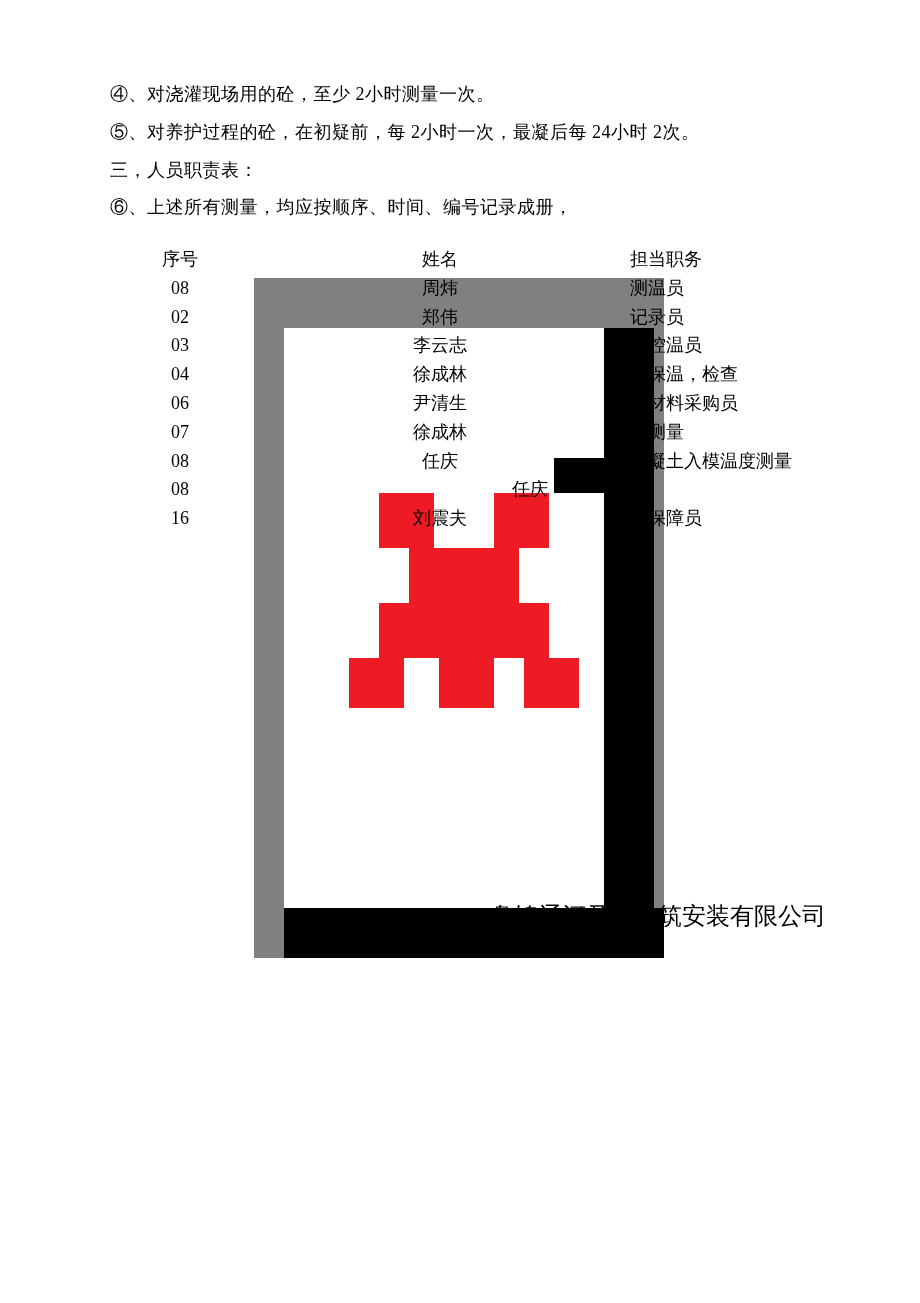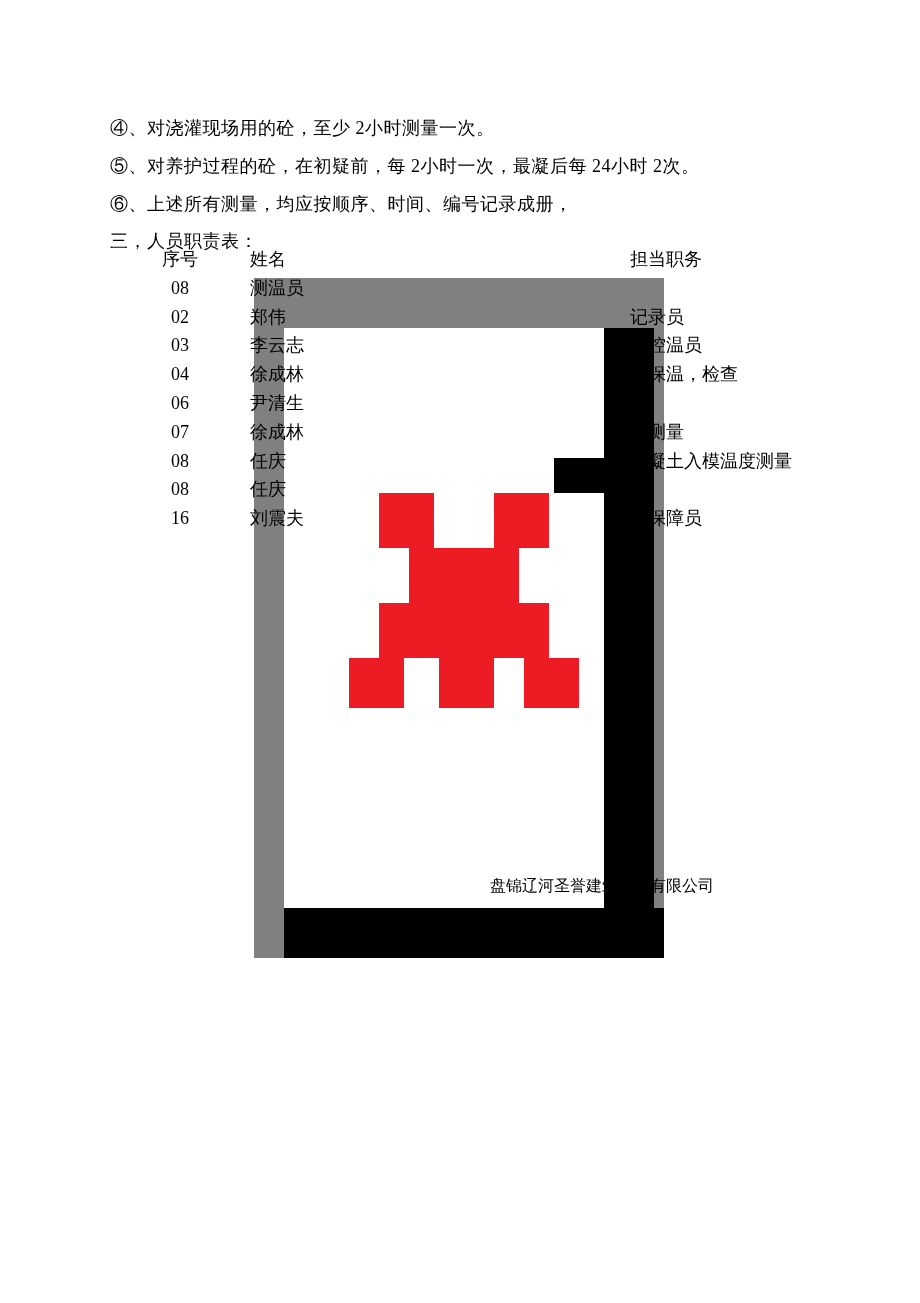--- a/index.html
+++ b/index.html
@@ -10,40 +10,41 @@
     body {
       font-family: "SimSun", "宋体", serif;
       background: #ffffff;
       width: 920px;
       height: 1303px;
       position: relative;
       font-size: 18px;
       color: #000;
     }
     .content {
-      padding: 110px 110px 0 110px;
+      padding: 76px 110px 0 110px;
     }
     .line {
       line-height: 2.1;
       letter-spacing: 0.5px;
     }
     .col1 {
       width: 140px;
       text-align: center;
     }
     .col2 {
       flex: 1;
-      text-align: left;
+      text-align: center;
     }
     .col3 {
       width: 180px;
       text-align: left;
     }
     .header-row {
       font-weight: normal;
+      gap: 20px;
     }
     .overlay-container {
       position: absolute;
       top: 278px;
       left: 254px;
       width: 410px;
       height: 680px;
       z-index: 5;
     }
     .gray-outer {
@@ -127,23 +128,23 @@
       z-index: 10;
       pointer-events: none;
     }
     .data-row {
       display: flex;
       line-height: 1.6;
       font-size: 18px;
     }
     .footer-text {
       position: absolute;
-      top: 876px;
+      top: 900px;
       left: 490px;
-      font-size: 16px;
+      font-size: 24px;
       z-index: 10;
     }
   </style>
 </head>
 <body>
 
 <div class="overlay-container">
   <div class="gray-outer"></div>
   <div class="white-inner"></div>
   <div class="black-right">
@@ -159,52 +160,54 @@
     <div class="red-block r4"></div>
     <div class="red-block r5"></div>
     <div class="red-block r6"></div>
     <div class="red-block r7"></div>
   </div>
 </div>
 
 <div class="content">
   <p class="line">④、对浇灌现场用的砼，至少   2小时测量一次。</p>
   <p class="line">⑤、对养护过程的砼，在初疑前，每   2小时一次，最凝后每   24小时 2次。</p>
+  <p class="line">三，人员职责表：</p>
   <p class="line">⑥、上述所有测量，均应按顺序、时间、编号记录成册，</p>
-  <p class="line">三，人员职责表：</p>
 </div>
 
 <div class="text-layer">
   <div class="data-row header-row">
     <div class="col1">序号</div>
     <div class="col2">姓名</div>
     <div class="col3">担当职务</div>
   </div>
   <div class="data-row">
     <div class="col1">08</div>
+    <div class="col2">周炜</div>
     <div class="col3">测温员</div>
   </div>
   <div class="data-row">
     <div class="col1">02</div>
     <div class="col2">郑伟</div>
     <div class="col3">记录员</div>
   </div>
   <div class="data-row">
     <div class="col1">03</div>
     <div class="col2">李云志</div>
     <div class="col3">场控温员</div>
   </div>
   <div class="data-row">
     <div class="col1">04</div>
     <div class="col2">徐成林</div>
     <div class="col3">管保温，检查</div>
   </div>
   <div class="data-row">
     <div class="col1">06</div>
     <div class="col2">尹清生</div>
+    <div class="col3">需材料采购员</div>
   </div>
   <div class="data-row">
     <div class="col1">07</div>
     <div class="col2">徐成林</div>
     <div class="col3">温测量</div>
   </div>
   <div class="data-row">
     <div class="col1">08</div>
     <div class="col2">任庆</div>
     <div class="col3">混凝土入模温度测量</div>

